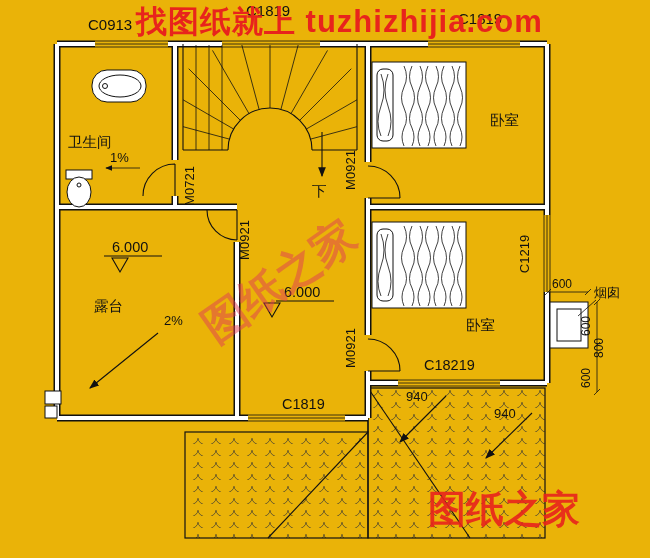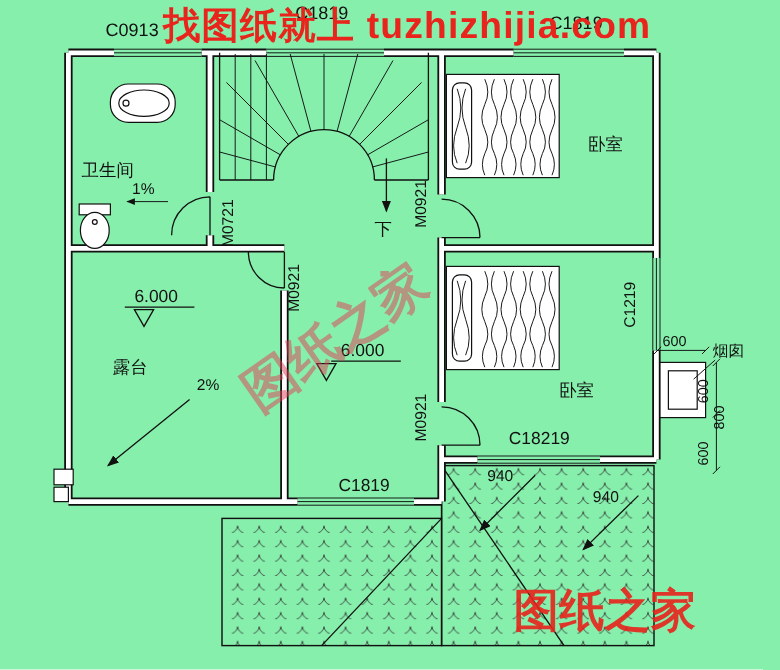--- a/index.html
+++ b/index.html
@@ -1,16 +1,16 @@
 <!DOCTYPE html>
 <html><head>
 <meta charset="utf-8">
 <style>
   html,body{margin:0;padding:0;background:#fff;}
-  .stage{width:650px;height:558px;position:relative;background:#86efac;overflow:hidden;}
+  .stage{width:650px;height:558px;position:relative;background:#eab308;overflow:hidden;}
   svg{display:block;}
   .t{font-family:"Liberation Sans","DejaVu Sans",sans-serif;fill:#111;}
   .t12{font-size:12px;}
   .t13{font-size:13px;}
   .t14{font-size:14.5px;}
   .t15{font-size:15px;}
   .wm-top{font-family:"Liberation Sans","DejaVu Sans",sans-serif;font-size:31px;font-weight:bold;fill:#e8241c;letter-spacing:1px;}
   .wm-mid{font-family:"Liberation Sans","DejaVu Sans",sans-serif;font-size:44px;font-weight:bold;fill:rgba(224,60,84,0.5);}
   .wm-bot{font-family:"Liberation Sans","DejaVu Sans",sans-serif;font-size:38px;font-weight:bold;fill:#e8241c;opacity:.9;}
   .w7{stroke:#111;stroke-width:7;fill:none;stroke-linecap:butt;}

